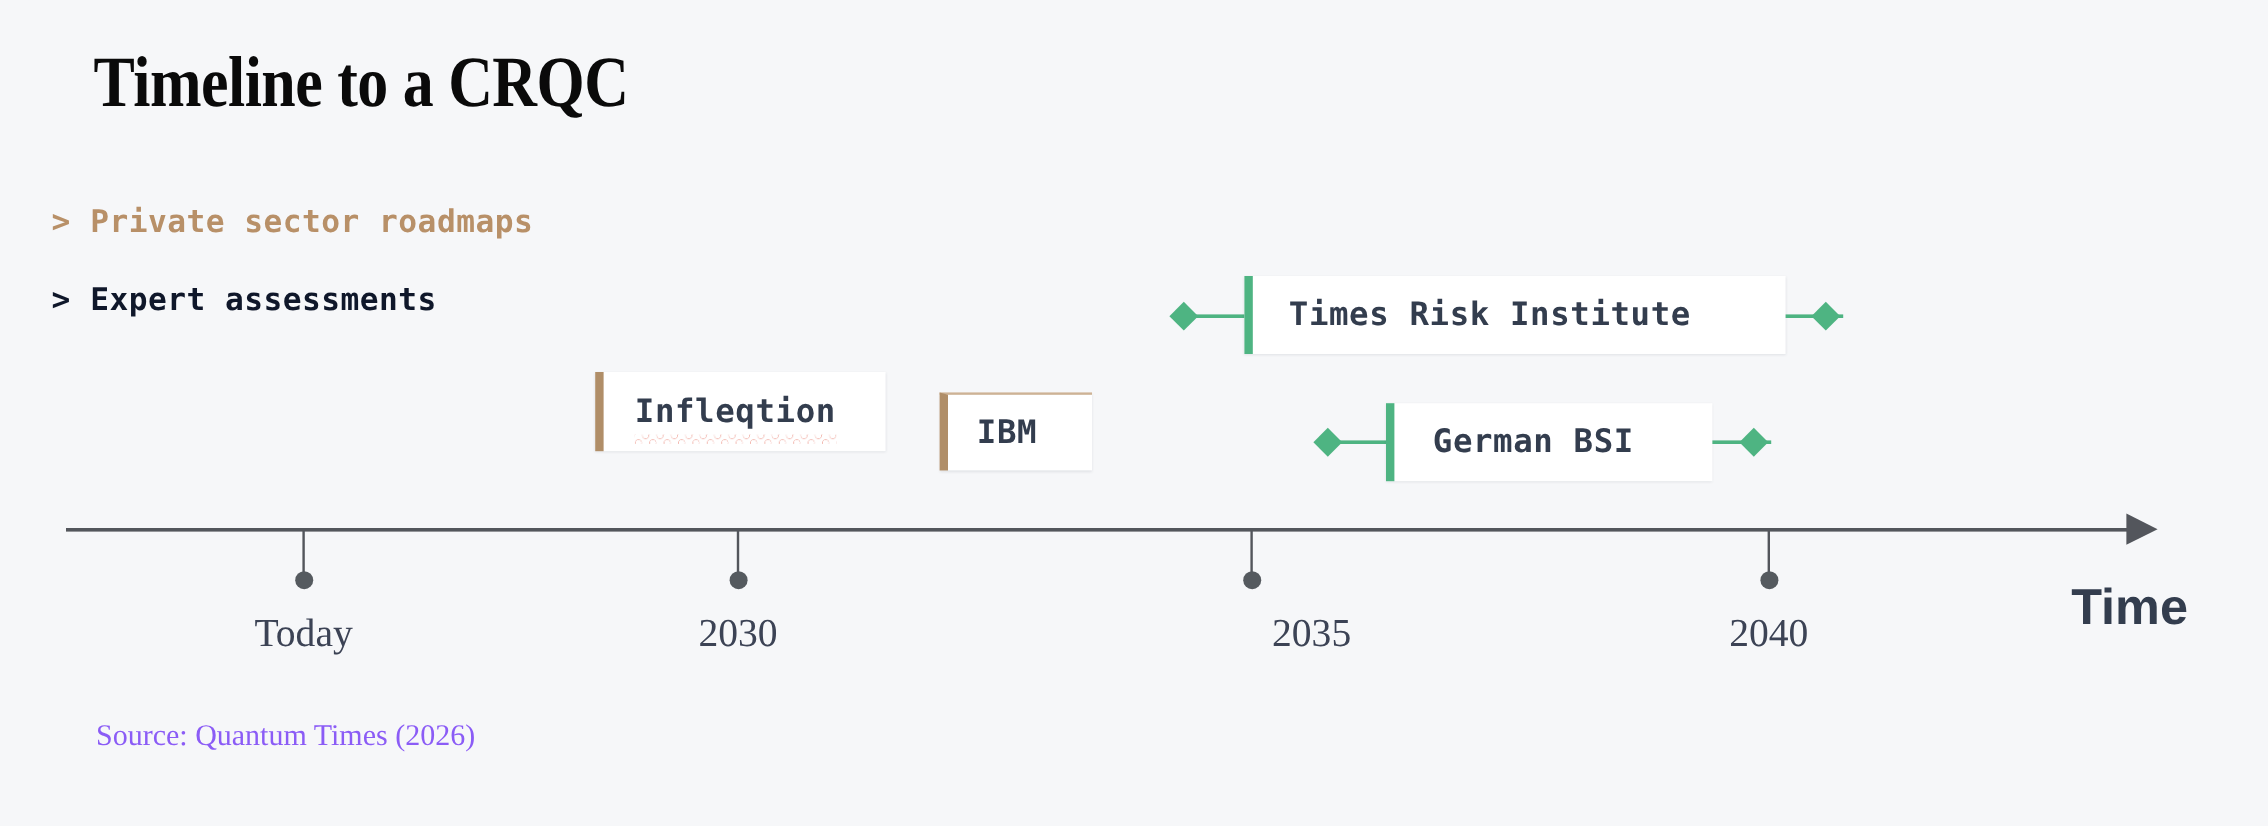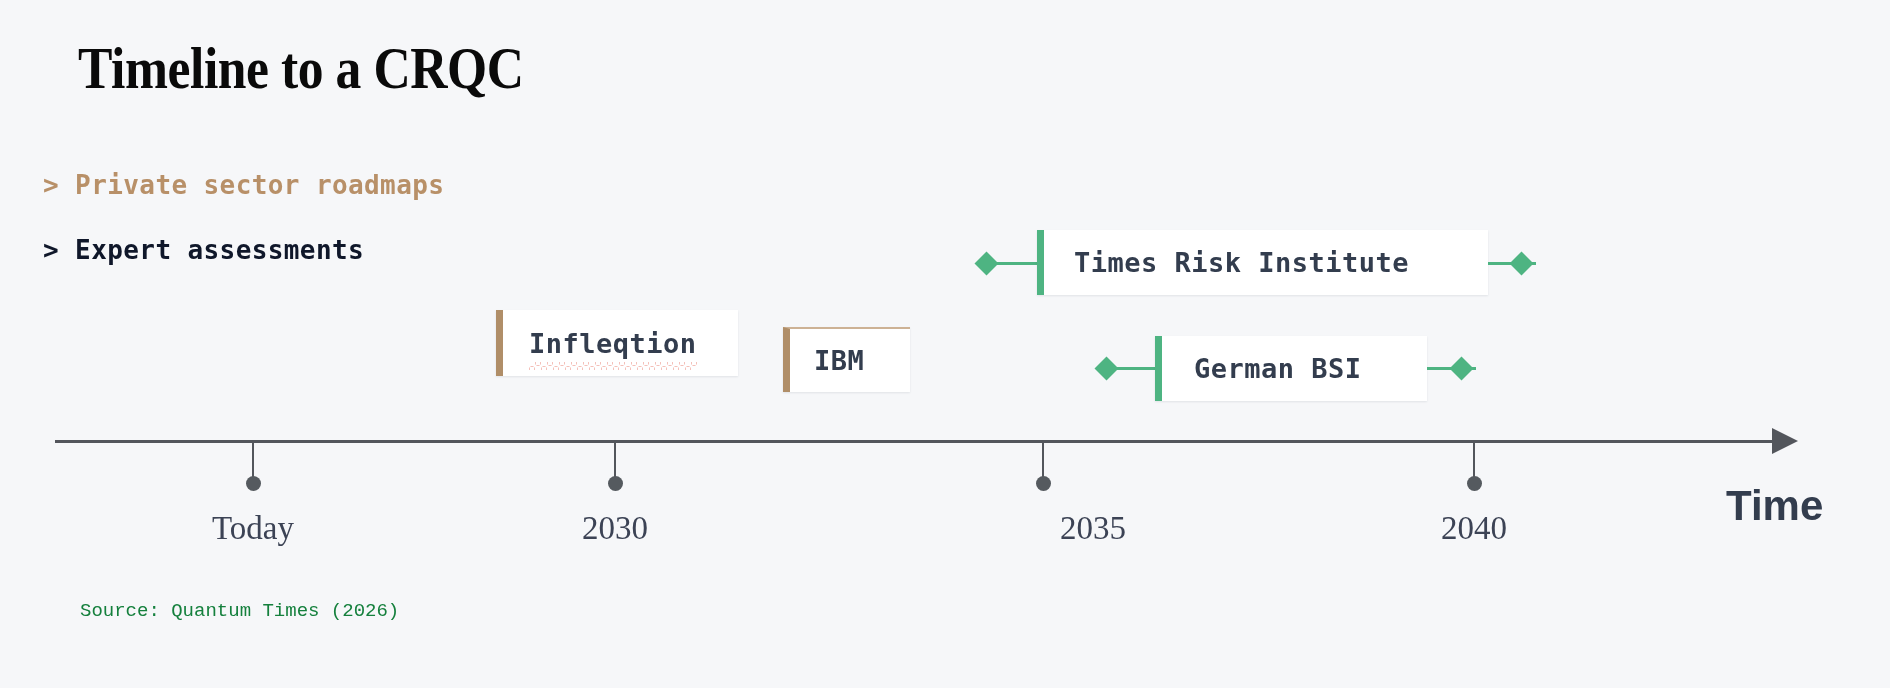--- a/index.html
+++ b/index.html
@@ -151,23 +151,23 @@
     font-size: 42px;
     color: #333d4e;
     white-space: nowrap;
   }
 
   
   #source {
     position: absolute;
     left: 80px;
     top: 600px;
-    font-family: Liberation Mono, monospace;
-    font-size: 19px;
-    color: #15803d;
+    font-family: Liberation Serif, serif;
+    font-size: 25px;
+    color: #8b5cf6;
     white-space: nowrap;
   }
 </style>
 </head>
 <body>
 
 <div id="canvas">
 
   <div id="title">Timeline to a CRQC</div>
 

